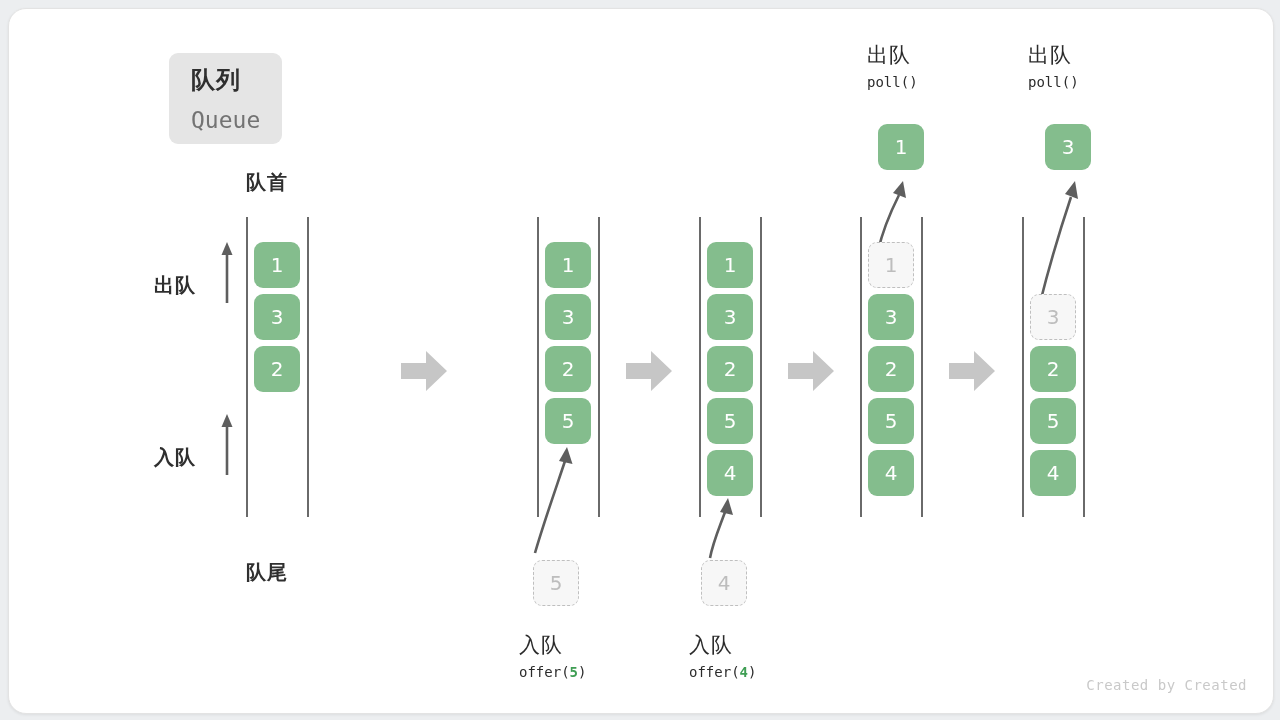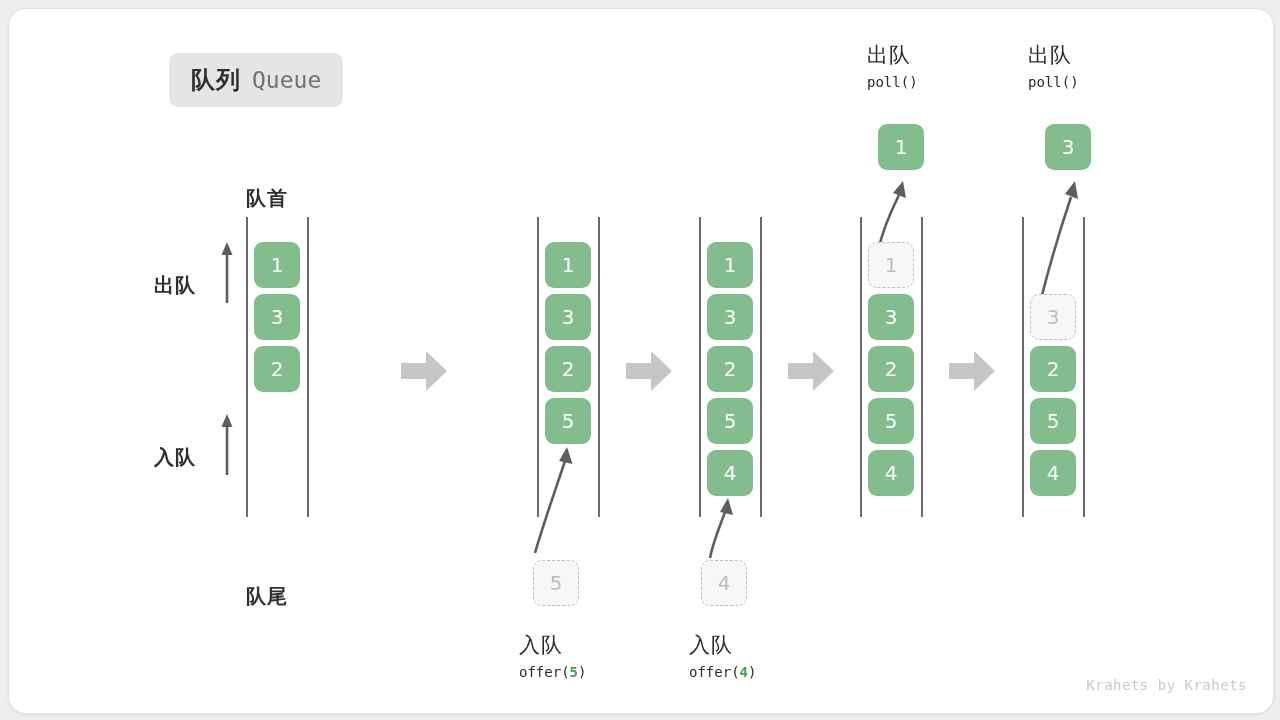--- a/index.html
+++ b/index.html
@@ -13,21 +13,21 @@
     position:absolute;left:8px;top:8px;width:1264px;height:704px;
     background:#ffffff;border-radius:18px;border:1px solid #e3e3e3;
     box-shadow:0 1px 3px rgba(0,0,0,.07);
     overflow:hidden;
   }
   .abs{position:absolute;}
 
   
   #title-pill{
     left:160px;top:44px;padding:11px 22px;background:#e5e5e5;border-radius:9px;
-    display:flex;align-items:baseline;gap:11px;white-space:nowrap;
+    display:flex;align-items:baseline;gap:11px;white-space:nowrap;flex-direction:column;
   }
   #title-pill .cn{font-size:24px;font-weight:700;color:#2f2f2f;letter-spacing:1px;}
   #title-pill .en{font-size:23px;color:#737373;font-family:"DejaVu Sans Mono","Liberation Mono",monospace;}
 
   
   .cnlabel{font-size:20px;font-weight:700;color:#2f2f2f;letter-spacing:1px;white-space:nowrap;}
   .oplabel{white-space:nowrap;line-height:1.55;}
   .oplabel .l1{font-size:21px;font-weight:400;color:#2b2b2b;letter-spacing:1px;
                font-family:"DejaVu Sans","Liberation Sans",sans-serif;}
   .oplabel .l2{font-size:14px;color:#2b2b2b;
@@ -63,22 +63,22 @@
 </head>
 <body>
 
 <div id="card">
 
   <div class="abs" id="title-pill">
     <span class="cn">队列</span>
     <span class="en">Queue</span>
   </div>
 
-  <div class="abs cnlabel" style="left:237px;top:176px;">队首</div>
-  <div class="abs cnlabel" style="left:237px;top:574px;">队尾</div>
+  <div class="abs cnlabel" style="left:237px;top:160px;">队首</div>
+  <div class="abs cnlabel" style="left:237px;top:550px;">队尾</div>
 
   <div class="abs cnlabel" style="left:145px;top:263px;">出队</div>
   <div class="abs cnlabel" style="left:145px;top:435px;">入队</div>
 
   <svg class="abs" style="left:205px;top:232px;" width="26" height="62">
     <line x1="13" y1="62" x2="13" y2="12" stroke="#5e5e5e" stroke-width="2.6"></line>
     <polygon points="13,1 7.5,14 18.5,14" fill="#5e5e5e"></polygon>
   </svg>
   <svg class="abs" style="left:205px;top:404px;" width="26" height="62">
     <line x1="13" y1="62" x2="13" y2="12" stroke="#5e5e5e" stroke-width="2.6"></line>
@@ -201,15 +201,15 @@
   <div class="abs rail" style="left:1013px;top:208px;height:300px;"></div>
   <div class="abs rail" style="left:1074px;top:208px;height:300px;"></div>
 
   <div class="abs" id="stage5-cells" style="left:1021px;top:285px;display:flex;flex-direction:column;gap:6px;">
       <div class="cell ghost">3</div>
       <div class="cell filled">2</div>
       <div class="cell filled">5</div>
       <div class="cell filled">4</div>
     </div>
 
-  <div class="abs" id="watermark">Krahets by Krahets</div>
+  <div class="abs" id="watermark">Created by Created</div>
 
 </div>
 
 </body></html>

